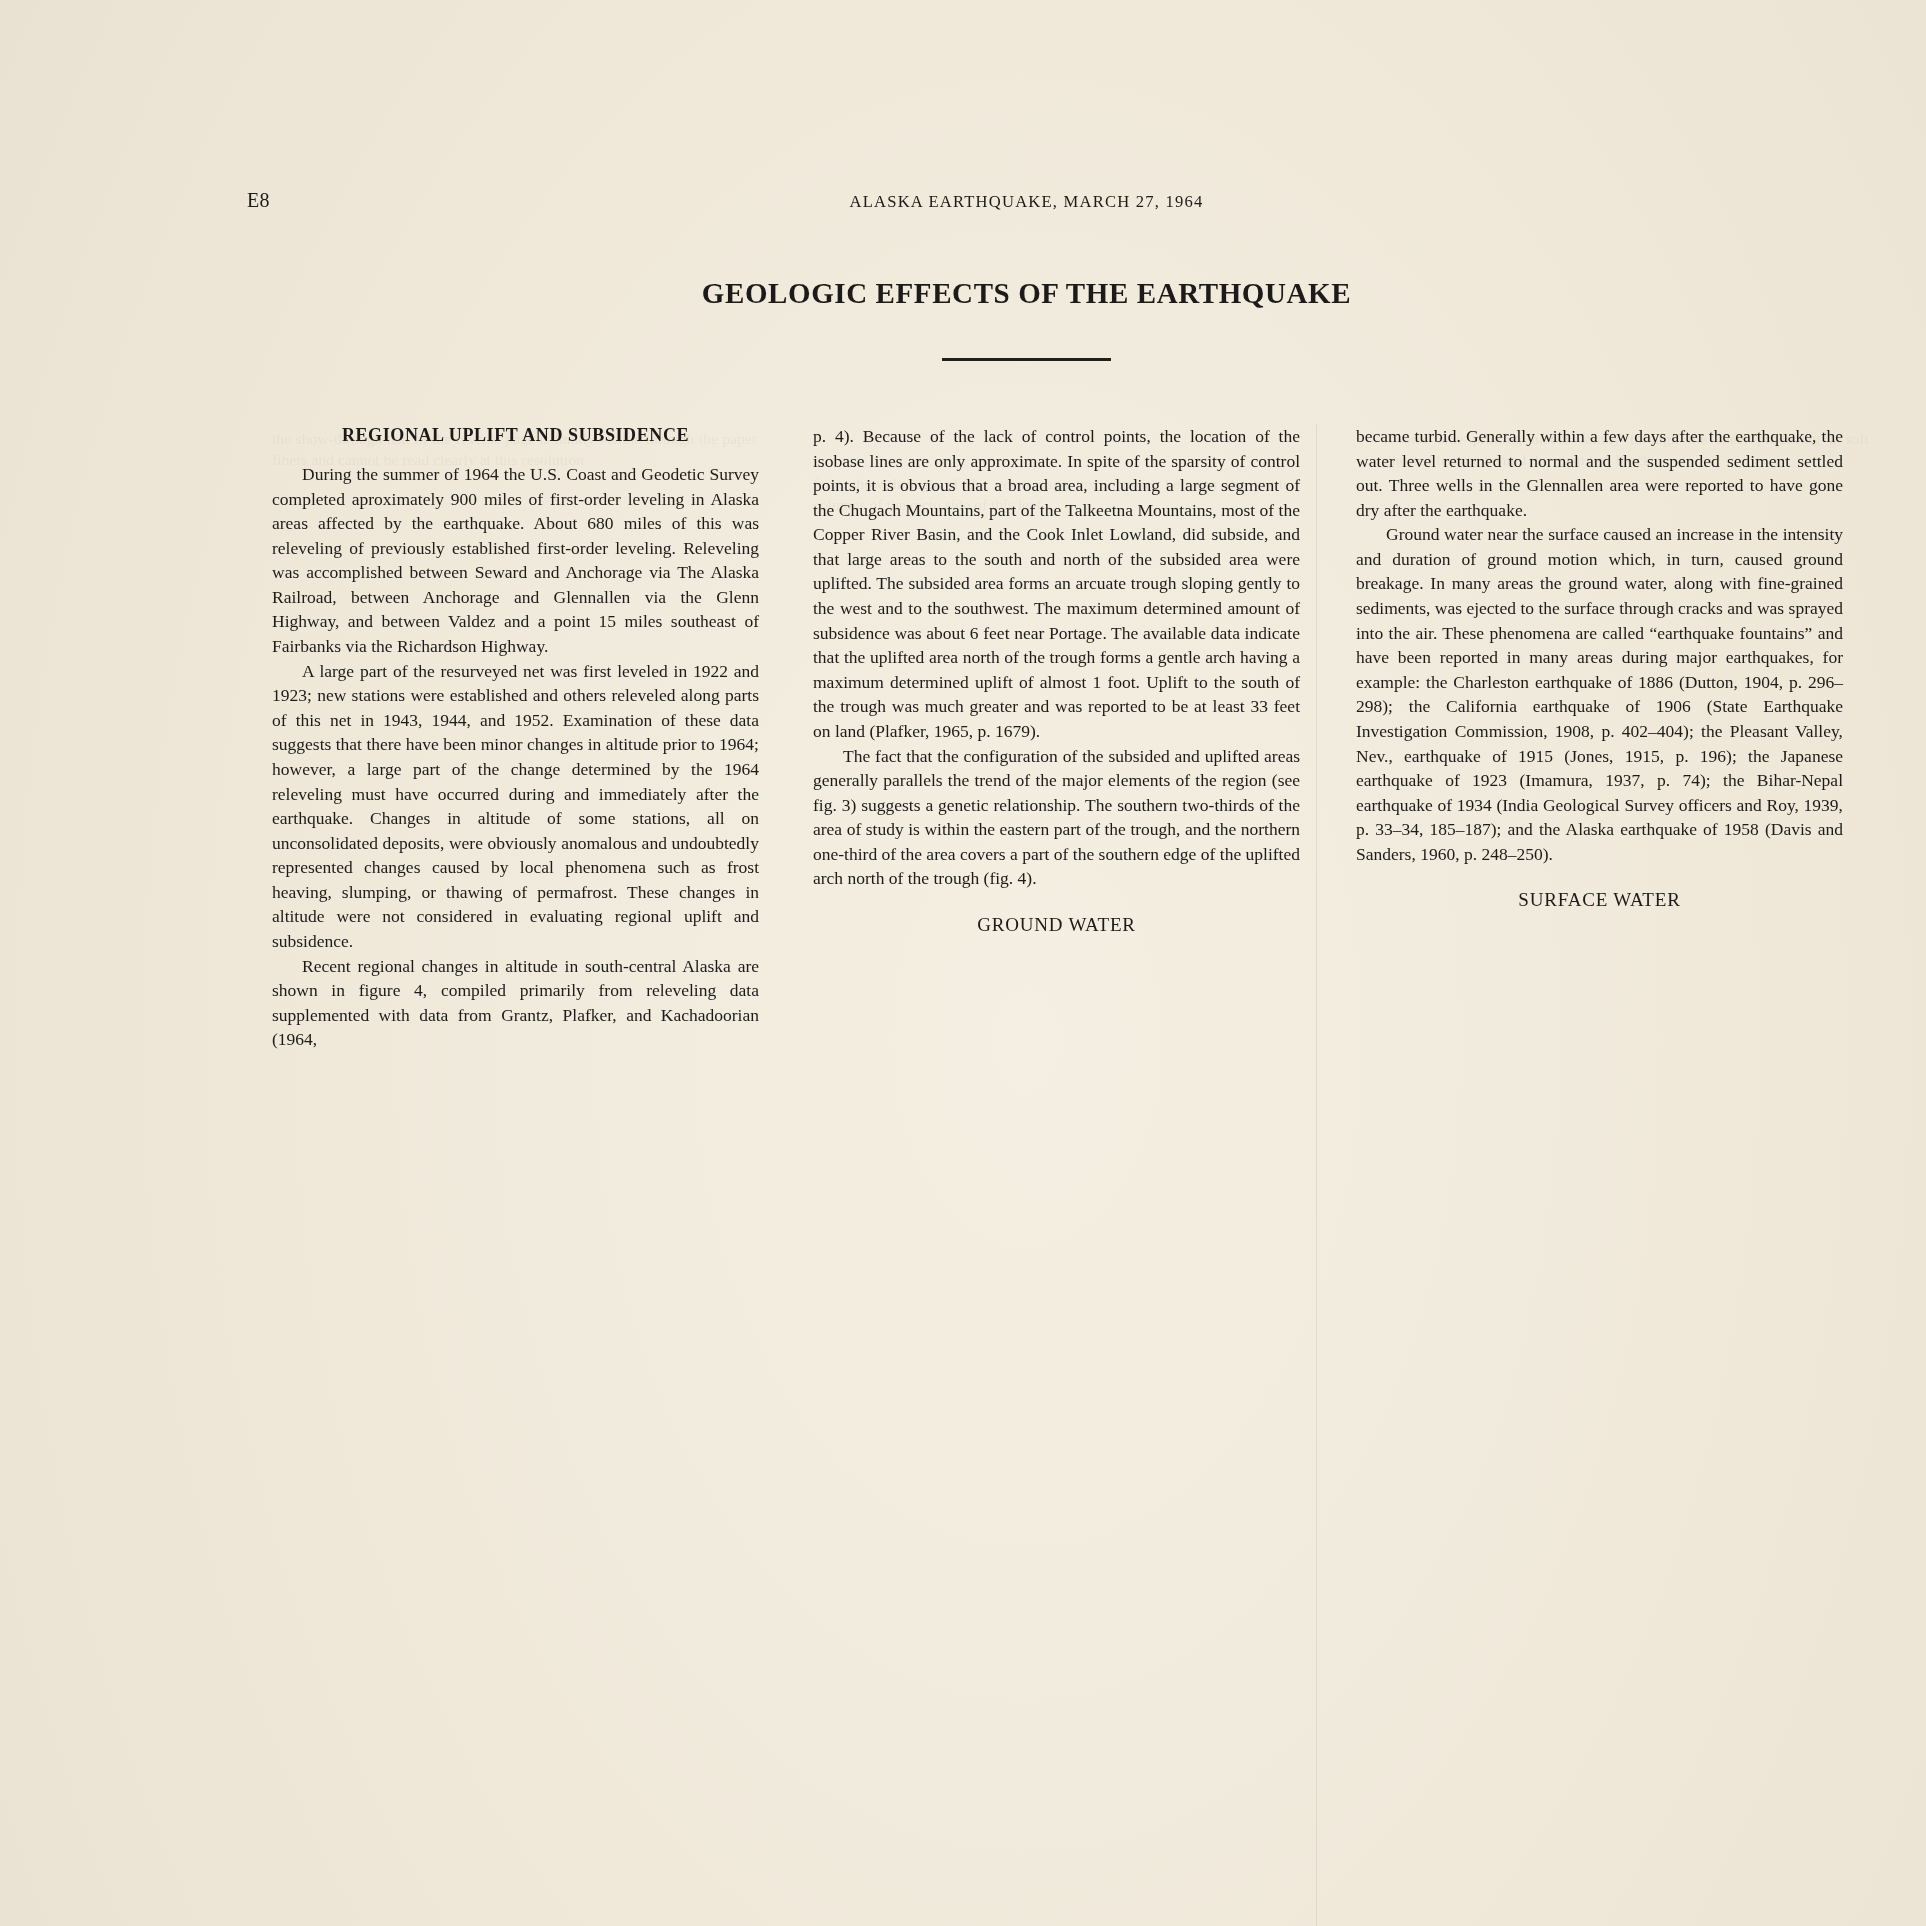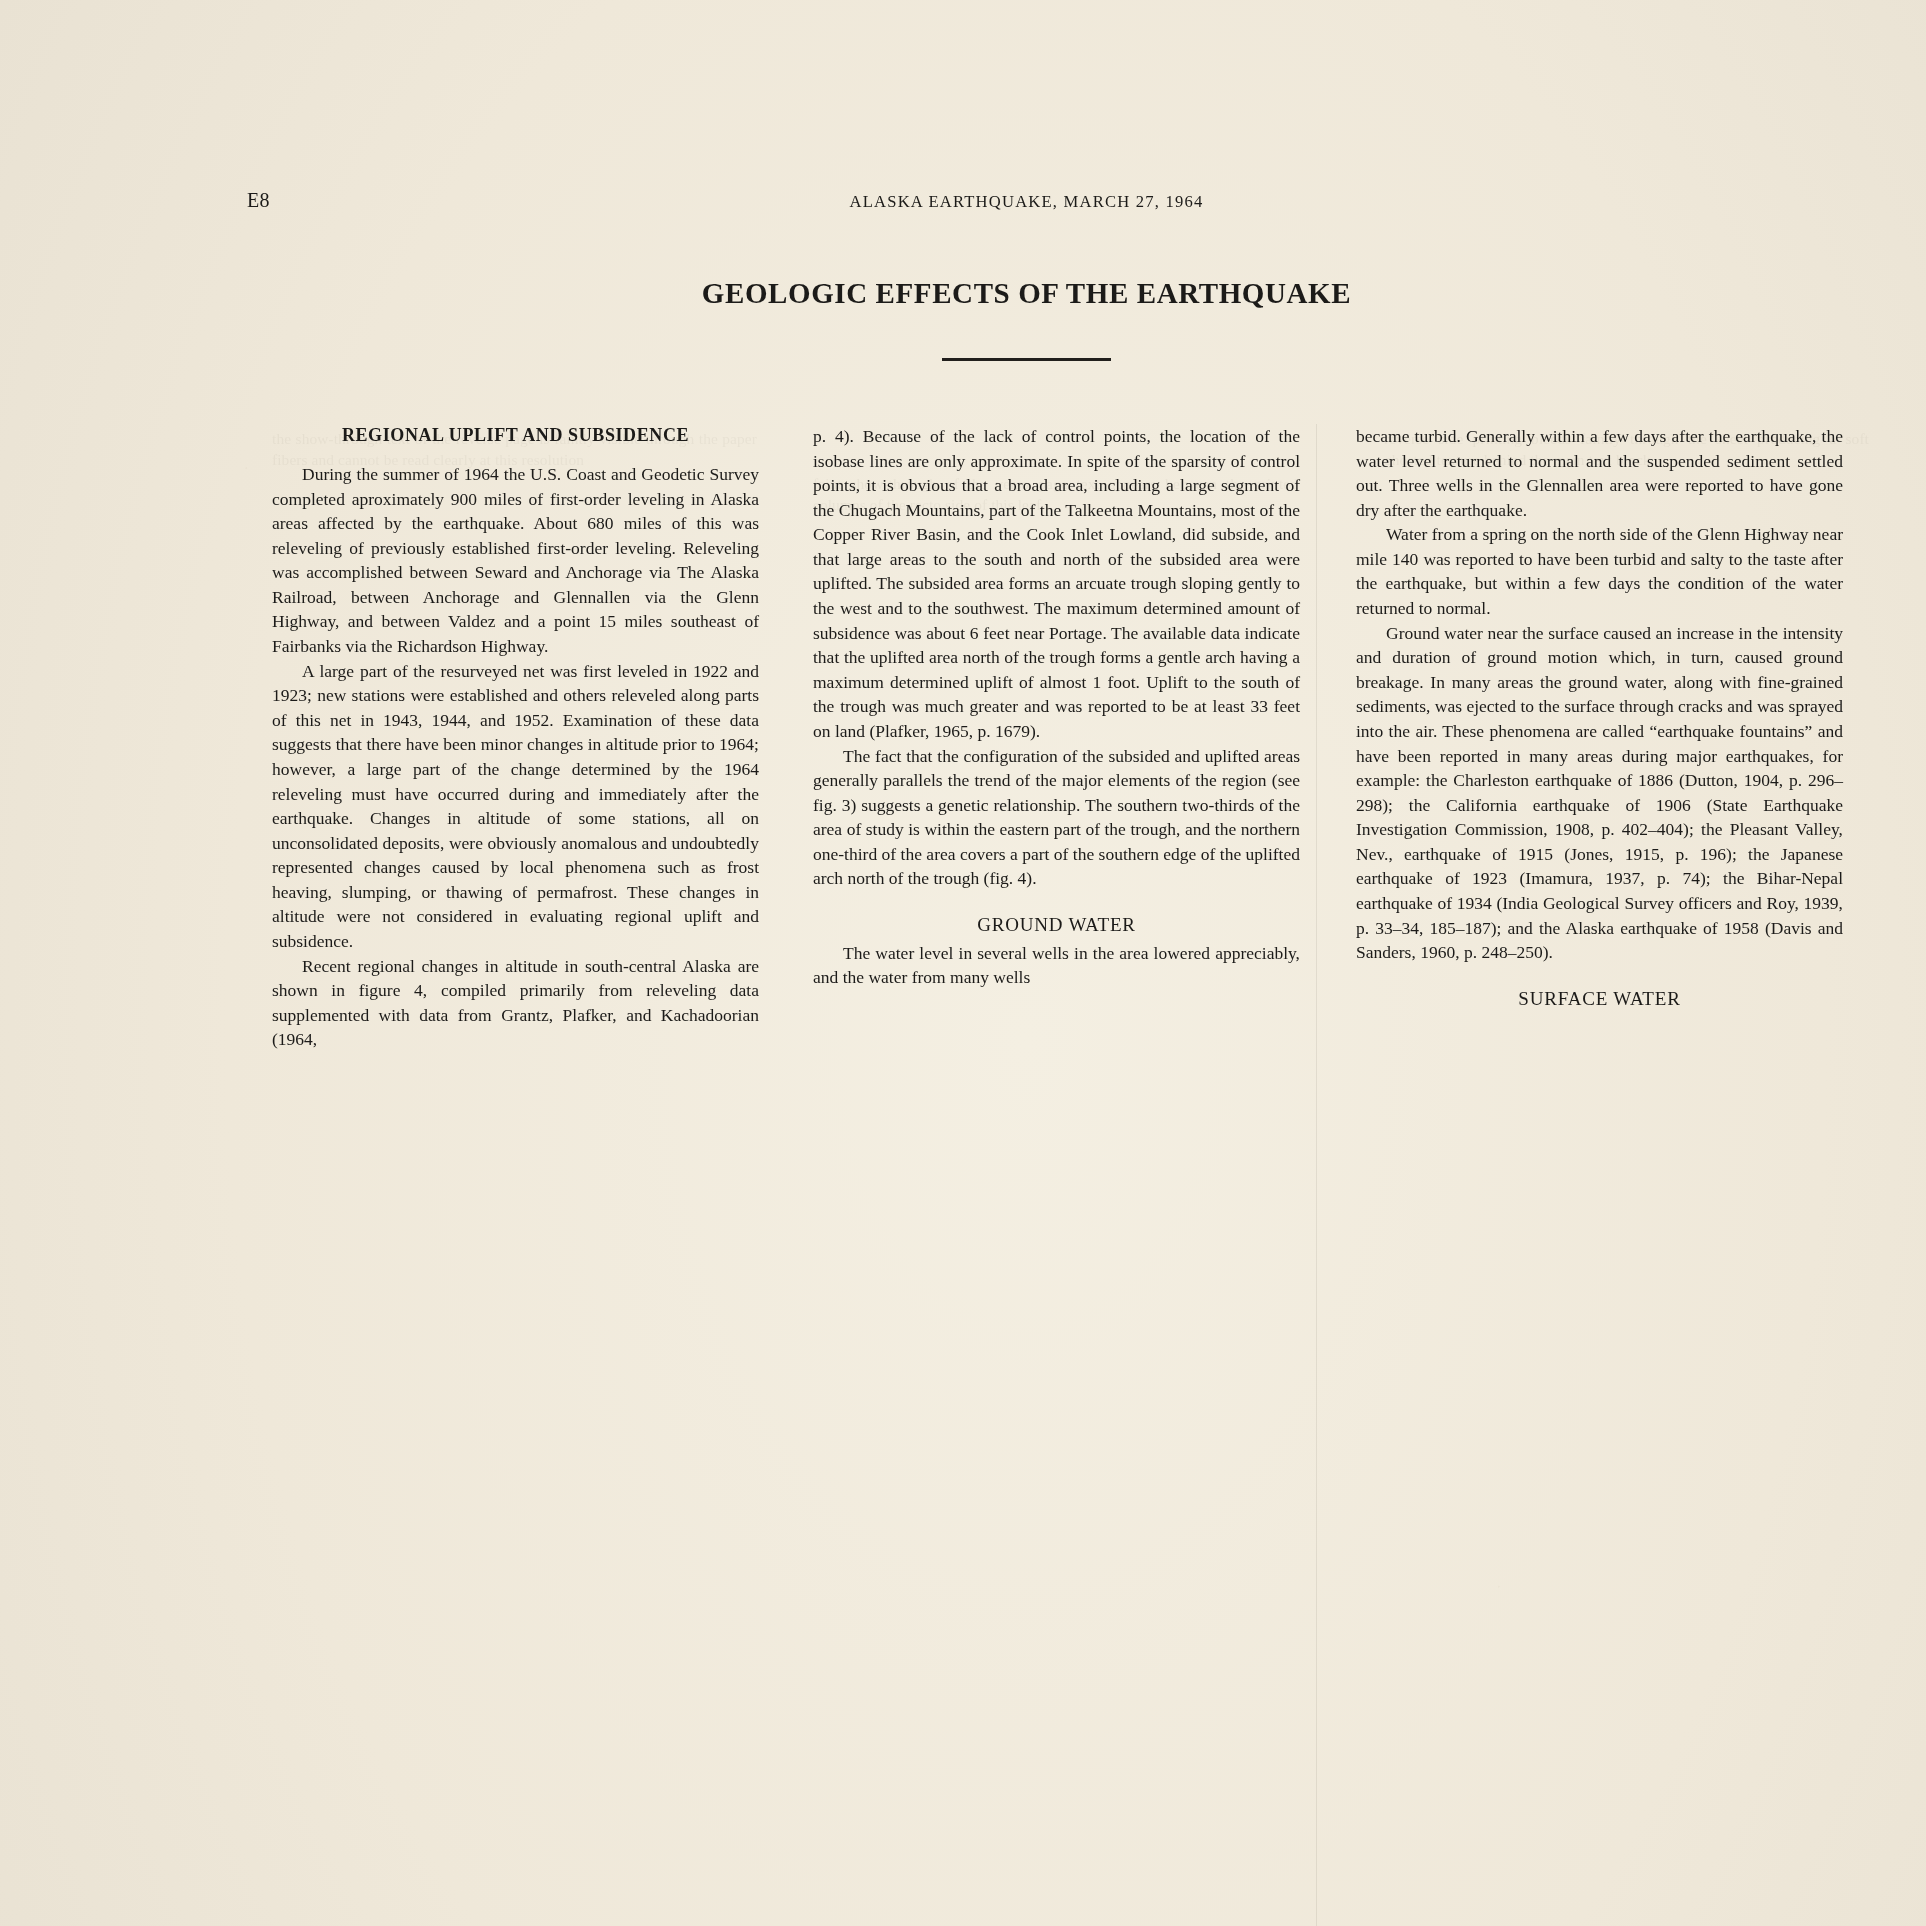--- a/index.html
+++ b/index.html
@@ -164,23 +164,21 @@
     <h2 class="sec-head">REGIONAL UPLIFT AND SUBSIDENCE</h2>
     <p>During the summer of 1964 the U.S. Coast and Geodetic Survey completed aproximately 900 miles of first-order leveling in Alaska areas affected by the earthquake. About 680 miles of this was releveling of previously established first-order leveling. Releveling was accomplished between Seward and Anchorage via The Alaska Railroad, between Anchorage and Glennallen via the Glenn Highway, and between Valdez and a point 15 miles southeast of Fairbanks via the Richardson Highway.</p>
     <p>A large part of the resurveyed net was first leveled in 1922 and 1923; new stations were established and others releveled along parts of this net in 1943, 1944, and 1952. Examination of these data suggests that there have been minor changes in altitude prior to 1964; however, a large part of the change determined by the 1964 releveling must have occurred during and immediately after the earthquake. Changes in altitude of some stations, all on unconsolidated deposits, were obviously anomalous and undoubtedly represented changes caused by local phenomena such as frost heaving, slumping, or thawing of permafrost. These changes in altitude were not considered in evaluating regional uplift and subsidence.</p>
     <p>Recent regional changes in altitude in south-central Alaska are shown in figure 4, compiled primarily from releveling data supplemented with data from Grantz, Plafker, and Kachadoorian (1964,</p>
   </div>
 
   <div class="col" id="col2">
     <p class="noindent">p. 4). Because of the lack of control points, the location of the isobase lines are only approximate. In spite of the sparsity of control points, it is obvious that a broad area, including a large segment of the Chugach Mountains, part of the Talkeetna Mountains, most of the Copper River Basin, and the Cook Inlet Lowland, did subside, and that large areas to the south and north of the subsided area were uplifted. The subsided area forms an arcuate trough sloping gently to the west and to the southwest. The maximum determined amount of subsidence was about 6 feet near Portage. The available data indicate that the uplifted area north of the trough forms a gentle arch having a maximum determined uplift of almost 1 foot. Uplift to the south of the trough was much greater and was reported to be at least 33 feet on land (Plafker, 1965, p. 1679).</p>
     <p>The fact that the configuration of the subsided and uplifted areas generally parallels the trend of the major elements of the region (see fig. 3) suggests a genetic relationship. The southern two-thirds of the area of study is within the eastern part of the trough, and the northern one-third of the area covers a part of the southern edge of the uplifted arch north of the trough (fig. 4).</p>
     <h3 class="sub-head">GROUND WATER</h3>
-    <p>The water level in several wells in the area lowered appreciably, and the water from many wells</p>
   </div>
 
   <div class="col" id="col3">
     <p class="noindent">became turbid. Generally within a few days after the earthquake, the water level returned to normal and the suspended sediment settled out. Three wells in the Glennallen area were reported to have gone dry after the earthquake.</p>
-    <p>Water from a spring on the north side of the Glenn Highway near mile 140 was reported to have been turbid and salty to the taste after the earthquake, but within a few days the condition of the water returned to normal.</p>
     <p>Ground water near the surface caused an increase in the intensity and duration of ground motion which, in turn, caused ground breakage. In many areas the ground water, along with fine-grained sediments, was ejected to the surface through cracks and was sprayed into the air. These phenomena are called “earthquake fountains” and have been reported in many areas during major earthquakes, for example: the Charleston earthquake of 1886 (Dutton, 1904, p. 296–298); the California earthquake of 1906 (State Earthquake Investigation Commission, 1908, p. 402–404); the Pleasant Valley, Nev., earthquake of 1915 (Jones, 1915, p. 196); the Japanese earthquake of 1923 (Imamura, 1937, p. 74); the Bihar-Nepal earthquake of 1934 (India Geological Survey officers and Roy, 1939, p. 33–34, 185–187); and the Alaska earthquake of 1958 (Davis and Sanders, 1960, p. 248–250).</p>
     <h3 class="sub-head">SURFACE WATER</h3>
   </div>
 </div>
 
 
 </body></html>

